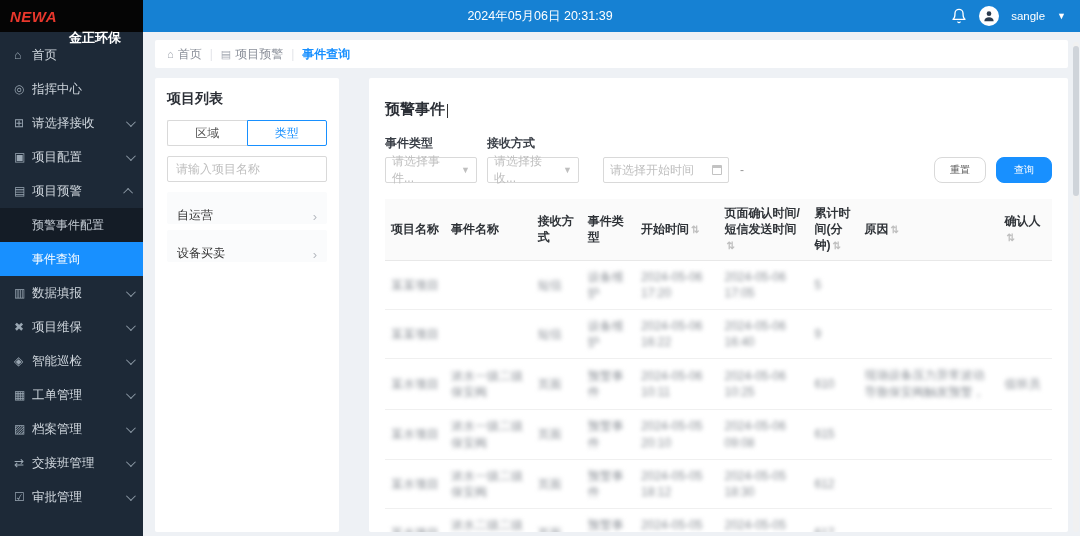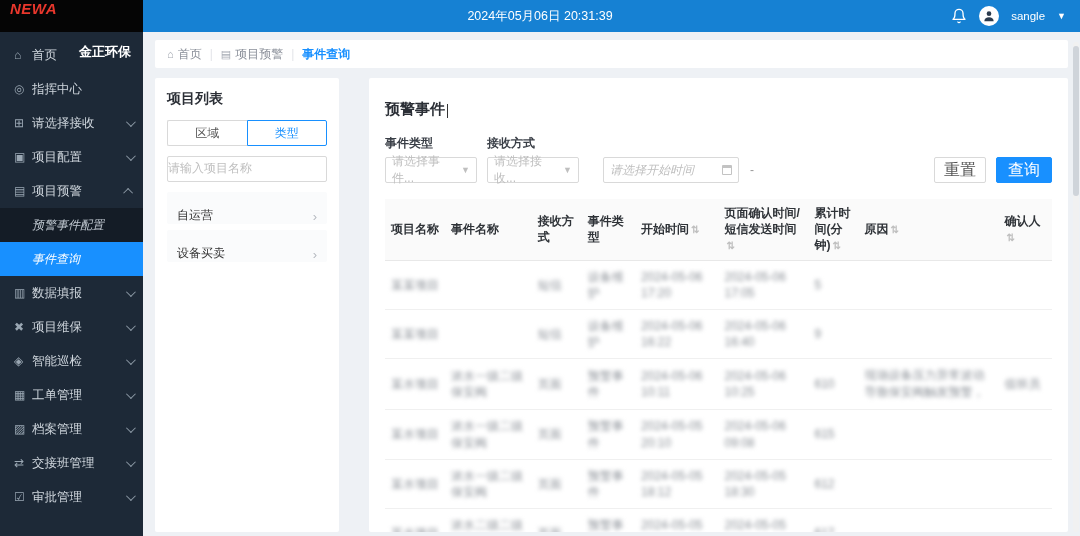--- a/index.html
+++ b/index.html
@@ -1,40 +1,40 @@
 <!DOCTYPE html>
 <html><head>
 <meta charset="utf-8">
 <style>
   * { box-sizing: border-box; margin: 0; padding: 0; }
   html,body { width:1080px; height:536px; overflow:hidden; }
   body { font-family:"Liberation Sans", sans-serif; font-size:12px; background:#eef1f5; color:#333; }
 
   
   .topbar { position:absolute; top:0; left:0; width:1080px; height:32px; background:#1681d3; display:flex; align-items:center; z-index:10; }
-  .logo { width:143px; height:32px; background:#050505; display:flex; padding-left:10px; gap:22px; flex:none; }
+  .logo { width:143px; height:32px; background:#050505; display:flex; align-items:center; padding-left:10px; gap:12px; flex:none; }
   .logo-newa { color:#e8372c; font-weight:bold; font-style:italic; font-size:15px; letter-spacing:.5px; }
   .logo-cn { color:#fff; font-weight:bold; font-size:13px;margin-top:43px; }
   .topbar-center { position:absolute; left:50%; transform:translateX(-50%); color:#fff; font-size:12.5px; }
   .topbar-right { margin-left:auto; display:flex; align-items:center; gap:12px; padding-right:14px; color:#fff; }
   .bell { width:16px; height:16px; display:block; }
   .avatar { width:20px; height:20px; border-radius:50%; background:#fff; display:flex; align-items:center; justify-content:center; }
   .avatar svg { width:14px; height:14px; }
   .username { color:#fff; font-size:11.5px; }
   .caret-down { color:#fff; font-size:9px; }
 
   
   .sidebar { position:absolute; top:32px; left:0; width:143px; height:504px; background:#1d2937; padding-top:6px; }
   .menu-item { height:34px; display:flex; align-items:center; padding:0 10px 0 14px; color:#cfd6dd; cursor:pointer; font-size:12.5px; }
   .mi-icon { width:18px; flex:none; font-size:12px; color:#9aa7b3; }
   .mi-label { flex:1; white-space:nowrap; overflow:hidden; }
   .chev { width:7px; height:7px; border-right:1.5px solid #8a97a3; border-bottom:1.5px solid #8a97a3; flex:none; }
   .chev.down { transform:rotate(45deg) translateY(-2px); }
   .chev.up { transform:rotate(-135deg) translateY(-2px); }
-  .submenu { background:#141c26;font-style:italic; }
+  .submenu { background:#141c26; }
   .submenu .menu-item { padding-left:32px; height:34px; color:#c2cad2; font-size:12px; }
   .submenu .menu-item.active { background:#1890ff; color:#fff; }
 
   
   .content { position:absolute; top:32px; left:143px; width:937px; height:504px; }
   .breadcrumb { margin:8px 12px 0 12px; height:28px; background:#fff; border-radius:2px; display:flex; align-items:center; padding:0 12px; gap:8px; }
   .bc-item { display:flex; align-items:center; gap:4px; color:#8a8f99; cursor:pointer; }
   .bc-item .bc-icon { font-size:11px; color:#a5aab3; }
   .bc-item.active { color:#1890ff; font-weight:bold; }
   .bc-sep { color:#e3e5e9; }
@@ -42,41 +42,41 @@
   .panels { display:flex; gap:30px; margin:10px 12px 0 12px; height:454px; }
 
   
   .left-card { width:184px; flex:none; background:#fff; border-radius:2px; padding:12px; }
   .left-title { font-size:14px; font-weight:bold; color:#2b2f36; margin-bottom:12px; }
   .tab-group { display:flex; }
   .tab-btn { flex:1; height:26px; border:1px solid #d9d9d9; background:#fff; color:#555; font-size:12px; display:flex; align-items:center; justify-content:center; cursor:pointer; }
   .tab-btn:first-child { border-radius:2px 0 0 2px; border-right:none; }
   .tab-btn:last-child { border-radius:0 2px 2px 0;font-family:Liberation Serif, serif; }
   .tab-btn.active { border:1px solid #1890ff; color:#1890ff; }
-  .search-input { margin-top:10px; width:100%; height:26px; border:1px solid #d9d9d9; border-radius:2px; padding:0 0; font-size:12px; color:#333; font-family:Liberation Mono, monospace; }
+  .search-input { margin-top:10px; width:100%; height:26px; border:1px solid #d9d9d9; border-radius:2px; padding:0 8px; font-size:12px; color:#333; font-family:Liberation Serif, serif; }
   .search-input::placeholder { color:#bfbfbf; }
   .tree { margin-top:10px; }
   .tree-item { height:32px; margin-top:6px; background:#fafbfc; border-radius:2px; display:flex; align-items:flex-end; padding:0 10px; color:#333; cursor:pointer; }
   .tree-item .tree-chev { margin-left:auto; color:#b6bac0; font-size:13px; }
 
   
   .main-card { flex:1; background:#fff; border-radius:2px; padding:22px 16px; overflow:hidden; position:relative; }
   .main-title { font-size:15px; font-weight:bold; color:#2b2f36; }
   .text-cursor { display:inline-block; width:1px; height:14px; background:#333; margin-left:2px; vertical-align:middle; }
 
   .filters { display:flex; align-items:flex-end; margin-top:16px; gap:10px; }
   .filter-stack { display:flex; flex-direction:column; gap:5px; }
   .filter-label { font-weight:bold; color:#3a3f47; font-size:12px; }
   .select-box { width:92px; height:26px; border:1px solid #d9d9d9; border-radius:2px; display:flex; align-items:center; padding:0 6px; color:#bfbfbf; cursor:pointer; }
   .select-box .sel-caret { margin-left:auto; color:#bfbfbf; font-size:9px; }
-  .date-box { width:136px; height:26px; border:1px solid #d9d9d9; border-radius:2px; display:flex; align-items:center; padding:0 6px; color:#bfbfbf; cursor:pointer;font-style:italic; }
+  .date-box { width:126px; height:26px; border:1px solid #d9d9d9; border-radius:2px; display:flex; align-items:center; padding:0 6px; color:#bfbfbf; cursor:pointer; }
   .cal-icon { margin-left:auto; width:10px; height:10px; border:1px solid #c3c3c3; border-top:3px solid #c3c3c3; border-radius:1px; flex:none; }
   .date-sep { color:#999; padding:0 1px; align-self:flex-end; margin-bottom:6px; }
   .filters .spacer { flex:1; }
-  .btn { height:26px; border-radius:2px; display:flex; align-items:center; justify-content:center; cursor:pointer; font-size:16px;text-align:center; }
+  .btn { height:26px; border-radius:8px; display:flex; align-items:center; justify-content:center; cursor:pointer; font-size:10px;text-align:center; }
   .btn-reset { width:52px; background:#fff; border:1px solid #d9d9d9; color:#555; }
   .btn-query { width:56px; background:#1890ff; border:1px solid #1890ff; color:#fff; }
 
   table { width:100%; border-collapse:collapse; table-layout:fixed; margin-top:16px; }
   thead th { background:#fafafa; border-bottom:1px solid #e8e8e8; padding:6px 6px; text-align:left; font-size:12px; color:#2f3338; font-weight:bold; line-height:1.35; vertical-align:middle; }
   thead th .sort-ic { color:#bfbfbf; font-size:10px; margin-left:2px; }
   tbody td { border-bottom:1px solid #f0f0f0; padding:8px 6px; font-size:12px; color:#8a8f96; vertical-align:middle; line-height:1.35; }
   .blur { filter:blur(2.3px); }
   td .reason-txt { display:block; max-height:34px; overflow:hidden; }
   th:nth-child(1){width:9%} th:nth-child(2){width:13%} th:nth-child(3){width:7.5%}

